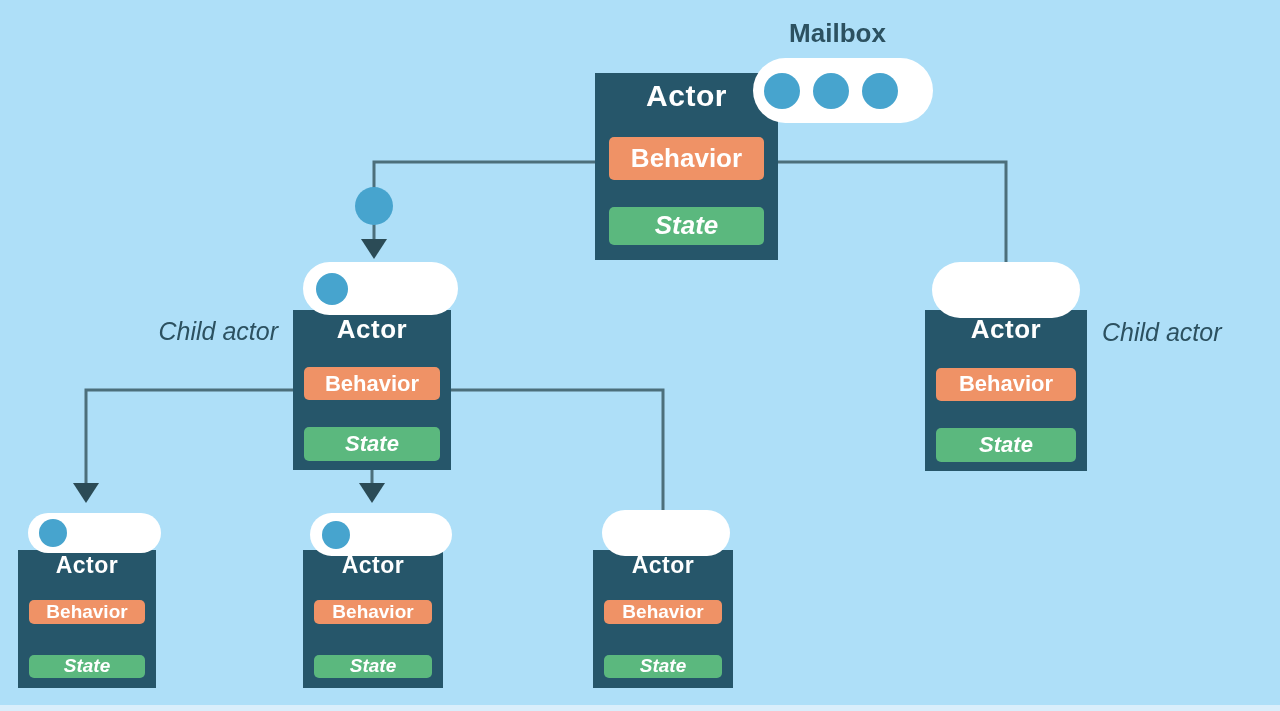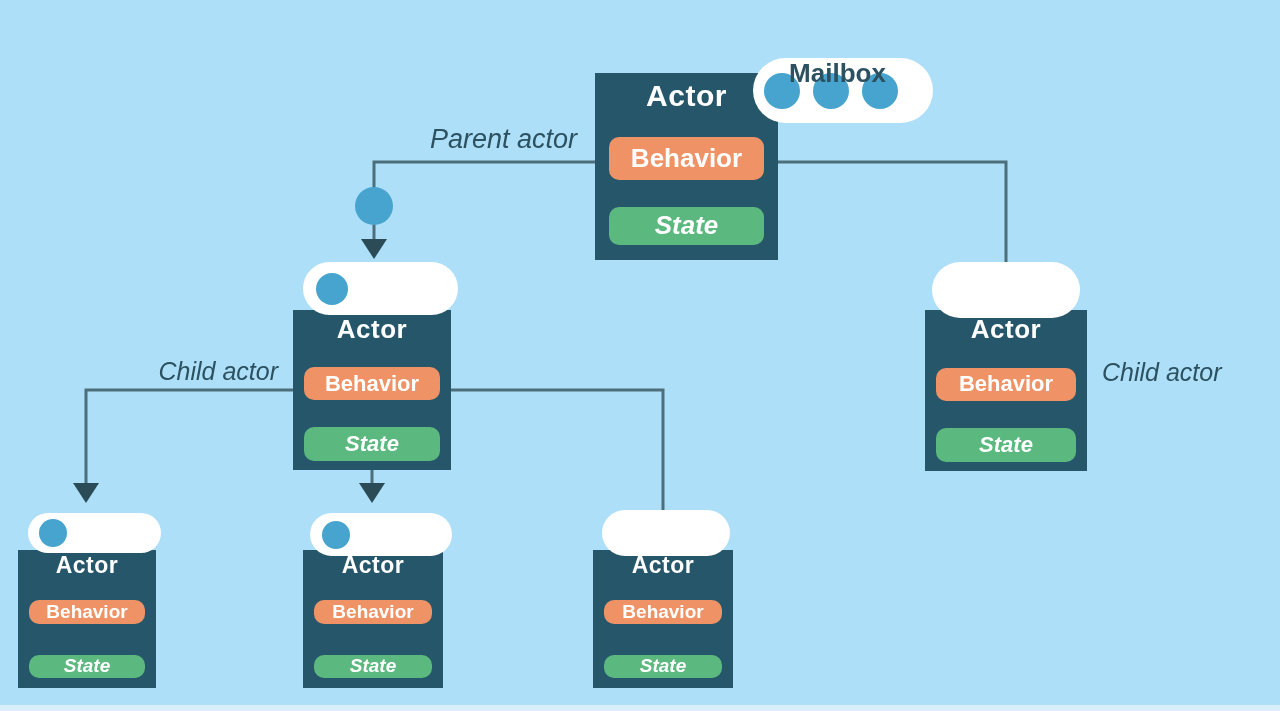--- a/index.html
+++ b/index.html
@@ -17,21 +17,21 @@
 
   .card{
     position:absolute;box-sizing:border-box;
     background:var(--color-card,#26566A);
     display:flex;flex-direction:column;align-items:stretch;
     color:var(--color-card_text,#fff);
     font-weight:bold;
   }
   .card-title{display:flex;align-items:center;justify-content:center;
     color:var(--color-card_text,#fff);letter-spacing:.5px;}
-  .row{display:flex;align-items:center;justify-content:center;border-radius:10px;margin-top:19px;}
+  .row{display:flex;align-items:center;justify-content:center;border-radius:5px;margin-top:19px;}
   .row.behavior{background:var(--color-behavior,#EF9266);}
   .row.state{background:var(--color-state,#5BB87E);font-style:italic;}
 
   
   .card.parent{left:595px;top:73px;width:183px;height:187px;padding:0 14px 15px;}
   .card.parent .card-title{height:59px;font-size:30px;}
   .card.parent .row{font-size:26px;}
   .card.parent .row.behavior{height:55px;margin-bottom:8px;}
   .card.parent .row.state{height:50px;}
 
@@ -64,21 +64,21 @@
   .pill.p-parent .dot{width:36px;height:36px;}
   .pill.p-child-left{left:303px;top:262px;width:142px;height:53px;border-radius:27px;padding-left:13px;gap:12px;}
   .pill.p-child-left .dot{width:32px;height:32px;}
   .pill.p-child-right{left:932px;top:262px;width:148px;height:56px;border-radius:28px;}
   .pill.p-g1{left:28px;top:513px;width:122px;height:40px;border-radius:20px;padding-left:11px;gap:10px;}
   .pill.p-g2{left:310px;top:513px;width:130px;height:43px;border-radius:22px;padding-left:12px;gap:10px;}
   .pill.p-g1 .dot,.pill.p-g2 .dot{width:28px;height:28px;}
   .pill.p-g3{left:602px;top:510px;width:128px;height:46px;border-radius:23px;}
 
   
-  .flabel{position:absolute;color:var(--color-label_text,#2C5160);margin-top:40px;}
+  .flabel{position:absolute;color:var(--color-label_text,#2C5160);}
   .flabel.italic{font-style:italic;}
   .lbl-mailbox{left:770px;top:18px;width:135px;text-align:center;font-size:26px;font-weight:bold;}
   .lbl-parent{left:385px;top:84px;width:192px;text-align:right;font-size:27px;}
   .lbl-child-left{left:108px;top:317px;width:170px;text-align:right;font-size:25px;}
   .lbl-child-right{left:1102px;top:318px;width:180px;text-align:left;font-size:25px;}
 </style>
 </head>
 <body>
 
 <div class="canvas">
@@ -141,18 +141,17 @@
     </div>
 
   <div class="card small small-3">
     <div class="card-title">Actor</div>
     <div class="row behavior">Behavior</div>
     <div class="row state">State</div>
   </div>
   <div class="pill p-g3"></div>
 
   <div class="flabel lbl-mailbox">Mailbox</div>
-  <div class="flabel italic lbl-parent">Parent actor</div>
   <div class="flabel italic lbl-child-left">Child actor</div>
   <div class="flabel italic lbl-child-right">Child actor</div>
 
   <div class="bottom-edge"></div>
 </div>
 
 </body></html>

